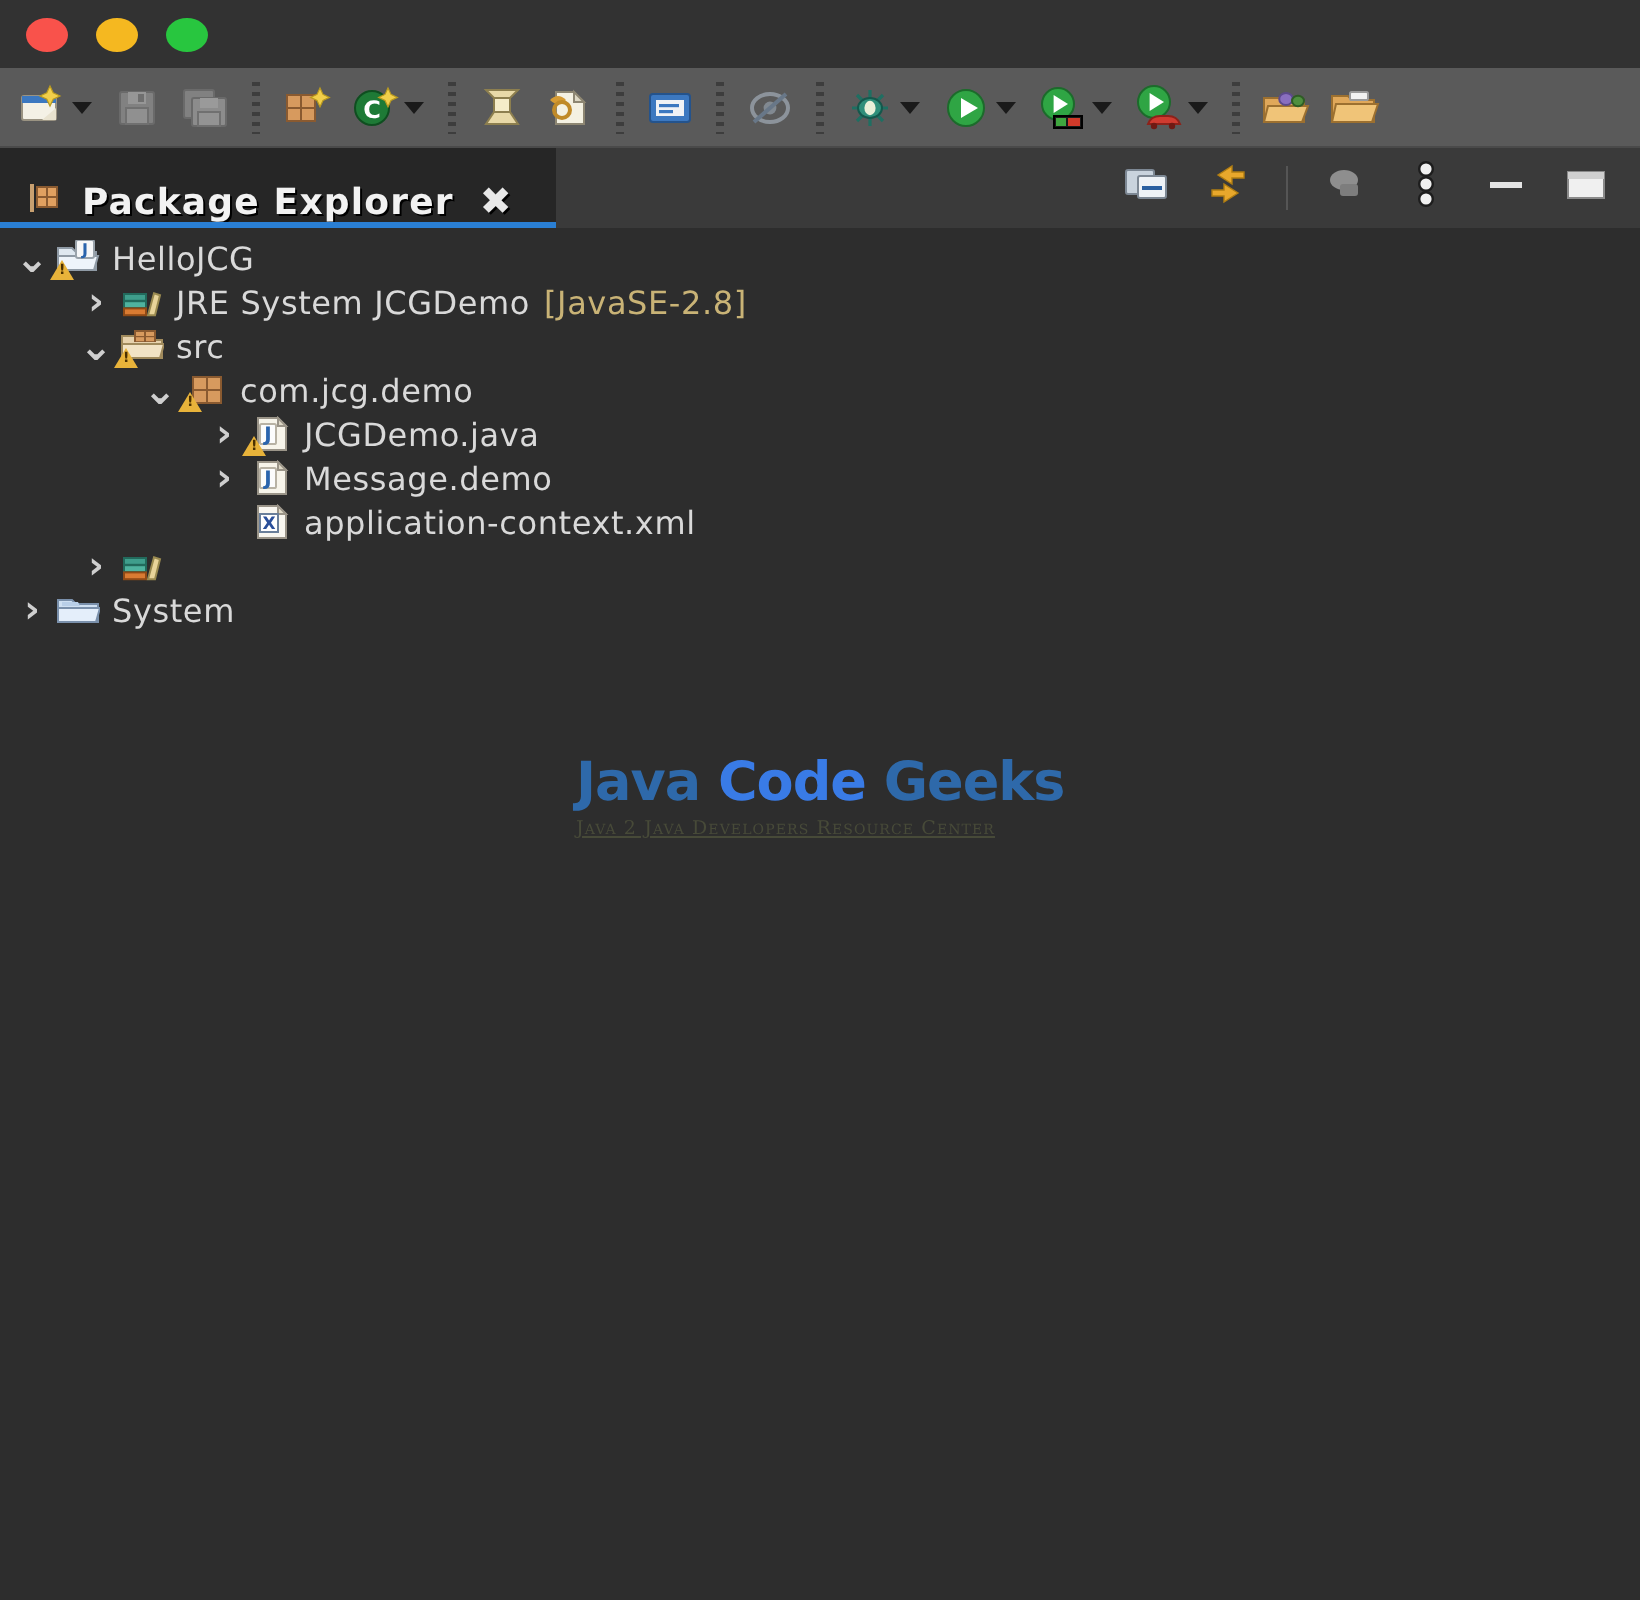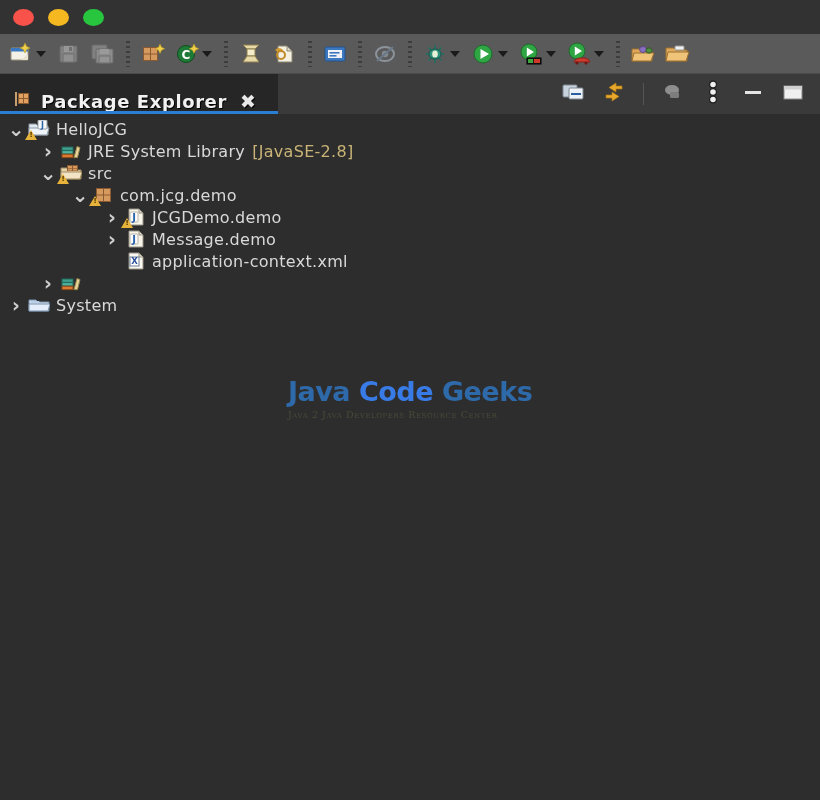--- a/index.html
+++ b/index.html
@@ -128,21 +128,21 @@
     opacity: 0.92;
   }
   .wm-mark { width: 62px; height: 66px; flex: 0 0 62px; position: relative; }
   .wm-text { display: flex; flex-direction: column; }
   .wm-title { font-size: 27px; font-weight: bold; letter-spacing: -0.5px; line-height: 1; }
   .wm-title .b { color: #2f6fb5; }
   .wm-title .g { color: #3b82f6; }
   .wm-tag {
     font-family: "DejaVu Serif", "Liberation Serif", serif;
     font-size: 9.5px; color: #4a4d3a; letter-spacing: 0.55px;
-    margin-top: 4px; font-variant: small-caps;
+    margin-top: 4px; font-variant: small-caps; text-decoration: underline;
   }
 </style>
 </head>
 <body>
 
 <div class="titlebar">
   <span class="tl-dot" style="background: rgb(249, 82, 75);"></span>
   <span class="tl-dot" style="background: rgb(245, 184, 32);"></span>
   <span class="tl-dot" style="background: rgb(40, 198, 63);"></span>
 </div>
@@ -383,21 +383,21 @@
       <span class="label">HelloJCG</span>
     </div>
     <div class="row" style="padding-left: 40px;">
       <span class="arrow" style="font-size: 19px;">›</span>
       <span class="ico"><svg width="22" height="18" viewBox="0 0 22 18">
           <rect x="2" y="5" width="11" height="3.4" fill="#3f9e8c" stroke="#226a5c"></rect>
           <rect x="2" y="8.6" width="11" height="3.4" fill="#4fb39f" stroke="#226a5c"></rect>
           <rect x="2" y="12.2" width="11" height="3.4" fill="#d97b32" stroke="#8f4a16"></rect>
           <path d="M14 15.6 L17 4.6 L20 5.6 L17.5 15.6 Z" fill="#e8d49a" stroke="#9a8a50"></path>
         </svg></span>
-      <span class="label">JRE System Library</span>
+      <span class="label">JRE System JCGDemo</span>
       <span class="label qualifier">[JavaSE-2.8]</span>
     </div>
     <div class="row" style="padding-left: 40px;">
       <span class="arrow" style="font-size: 20px; line-height: 10px;">⌄</span>
       <span class="ico"><svg width="22" height="18" viewBox="0 0 22 18">
           <path d="M1 4 H8 L10 6 H21 V15 H1 Z" fill="#e7d2ad" stroke="#a08a5c"></path>
           <path d="M1 8 H22 L20 15 H1 Z" fill="#f2e3c4" stroke="#a08a5c"></path>
           <rect x="7" y="1" width="11" height="6" fill="#8a5a30"></rect>
           <rect x="8" y="2" width="4" height="2" fill="#d79a5e"></rect>
           <rect x="13" y="2" width="4" height="2" fill="#d79a5e"></rect>
@@ -418,21 +418,21 @@
       <span class="label">com.jcg.demo</span>
     </div>
     <div class="row" style="padding-left: 104px;">
       <span class="arrow" style="font-size: 19px;">›</span>
       <span class="ico"><svg width="22" height="18" viewBox="0 0 22 18">
           <path d="M5 1 H15 L19 5 V17 H5 Z" fill="#f7f4ea" stroke="#9a9488"></path>
           <path d="M15 1 V5 H19 Z" fill="#ded8c6" stroke="#9a9488"></path>
           <rect x="6" y="4" width="8" height="10" rx="0.8" fill="#fcfcfc" stroke="#b8b2a4"></rect>
           <text x="10" y="12.5" font-family="DejaVu Sans, sans-serif" font-size="10" font-weight="bold" fill="#2a64ad" text-anchor="middle">J</text>
         </svg><span class="warn"></span></span>
-      <span class="label">JCGDemo.demo</span>
+      <span class="label">JCGDemo.java</span>
     </div>
     <div class="row" style="padding-left: 104px;">
       <span class="arrow" style="font-size: 19px;">›</span>
       <span class="ico"><svg width="22" height="18" viewBox="0 0 22 18">
           <path d="M5 1 H15 L19 5 V17 H5 Z" fill="#f7f4ea" stroke="#9a9488"></path>
           <path d="M15 1 V5 H19 Z" fill="#ded8c6" stroke="#9a9488"></path>
           <rect x="6" y="4" width="8" height="10" rx="0.8" fill="#fcfcfc" stroke="#b8b2a4"></rect>
           <text x="10" y="12.5" font-family="DejaVu Sans, sans-serif" font-size="10" font-weight="bold" fill="#2a64ad" text-anchor="middle">J</text>
         </svg></span>
       <span class="label">Message.demo</span>

